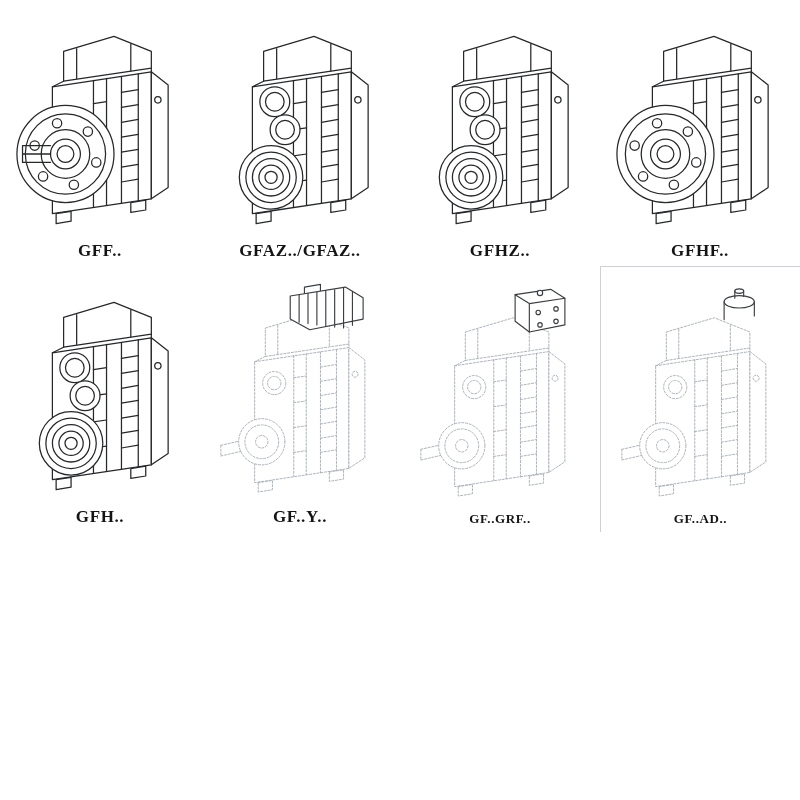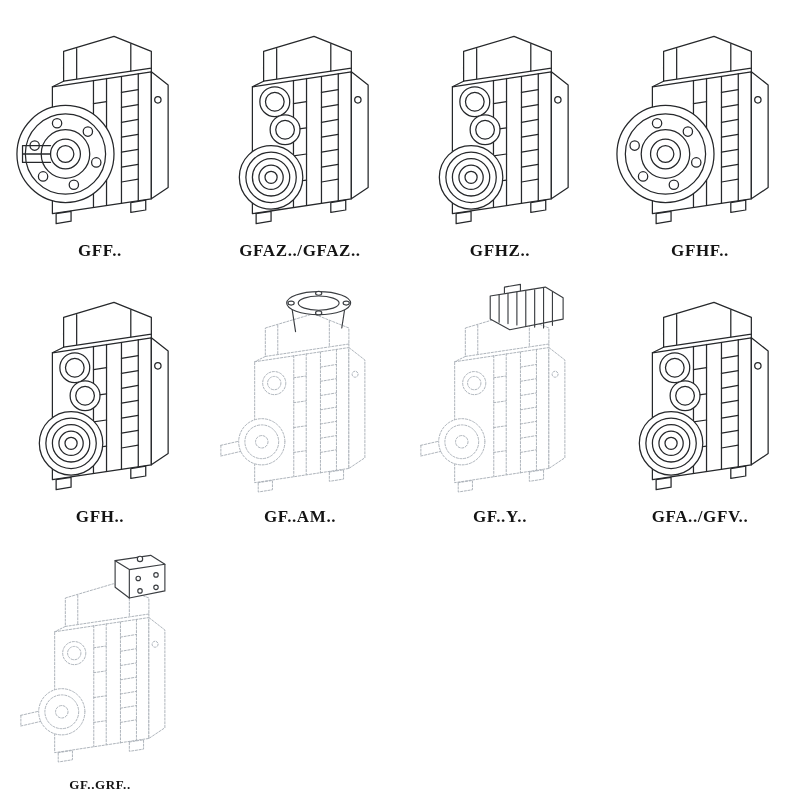--- a/index.html
+++ b/index.html
@@ -230,43 +230,37 @@
   </figure>
 
   <figure class="cell">
     <svg class="drawing" viewBox="0 0 190 240">
       <use href="#sym-bore" class="use-solid"></use>
     </svg>
     <figcaption class="label">GFH..</figcaption>
   </figure>
 
 
-  <figure class="cell">
-    <svg class="drawing" viewBox="0 0 190 252">
-      <use href="#sym-am" class="use-dash"></use>
-    </svg>
-    <figcaption class="label">GF..AM..</figcaption>
-  </figure>
 
   <figure class="cell">
     <svg class="drawing" viewBox="0 0 190 252">
       <use href="#sym-y" class="use-dash"></use>
     </svg>
     <figcaption class="label">GF..Y..</figcaption>
   </figure>
 
 
-  <figure class="cell">
-    <svg class="drawing" viewBox="0 0 190 240">
-      <use href="#sym-bore" class="use-solid"></use>
-    </svg>
-    <figcaption class="label">GFA../GFV..</figcaption>
-  </figure>
 
   <figure class="cell">
     <svg class="drawing" viewBox="0 0 190 252">
       <use href="#sym-grf" class="use-dash"></use>
     </svg>
     <figcaption class="label lg">GF..GRF..</figcaption>
   </figure>
 
+  <figure class="cell boxed">
+    <svg class="drawing" viewBox="0 0 190 252">
+      <use href="#sym-ad" class="use-dash"></use>
+    </svg>
+    <figcaption class="label lg">GF..AD..</figcaption>
+  </figure>
 
 </div>
 
 </body></html>

